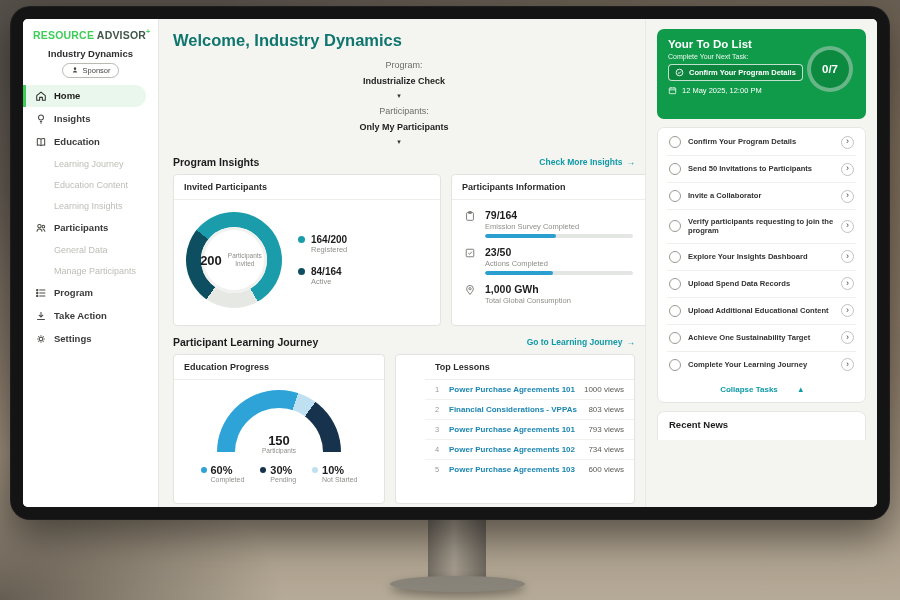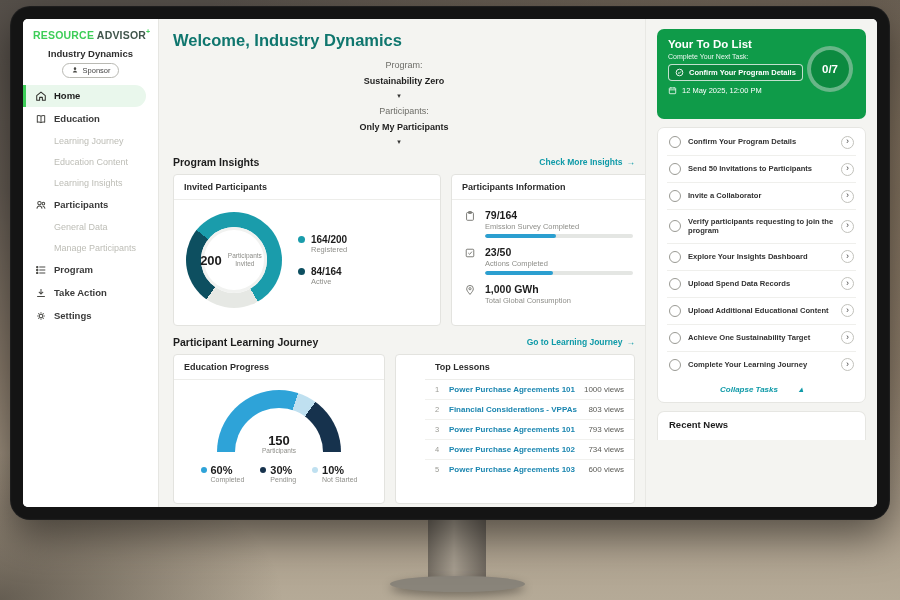--- a/index.html
+++ b/index.html
@@ -114,21 +114,21 @@
     padding:1px 9px 0;}
   .task-row{display:flex;align-items:center;gap:7px;padding:6.5px 2px;
     border-bottom:1px solid #efefec;cursor:pointer;}
   .task-check{width:10px;height:10px;border:1px solid #9a9a94;border-radius:50%;flex:none;
     background:#fff;}
   .task-label{flex:1;font-size:7.6px;color:#333;font-weight:bold;line-height:1.3;}
   .task-go{width:13px;height:13px;border:1px solid #c2c2bc;border-radius:50%;flex:none;
     display:flex;align-items:center;justify-content:center;font-size:9px;color:#444;
     line-height:1;padding-bottom:1px;box-sizing:border-box;}
   .collapse-link{display:flex;justify-content:center;align-items:flex-end;gap:21px;padding:7px 0 8px;
-    font-size:8px;font-weight:bold;color:#0f9aa8;cursor:pointer;font-style:italic;}
+    font-size:8px;font-weight:bold;color:#0f9aa8;cursor:pointer;}
   .news-head{margin-top:8px;background:#fff;border:1px solid #e6e6e2;border-bottom:none;
     border-radius:7px 7px 0 0;padding:7px 11px 10px;font-size:9.5px;font-weight:bold;color:#1d1d1d;}
   svg{display:block;}
 </style>
 </head>
 <body>
 
 <div class="scene">
   <div class="stand-neck"></div>
   <div class="stand-base"></div>
@@ -155,20 +155,29 @@
             <span class="nav-ico">
               <svg width="12" height="12" viewBox="0 0 14 14" fill="none" stroke="#2f2f2b" stroke-width="1.2">
                   <path d="M2 6.6L7 2.4l5 4.2V12H8.6V8.6H5.4V12H2z" stroke-linejoin="round"></path>
                 </svg>
             </span>
             <span>Home</span>
           </div>
           <div class="nav-item">
             <span class="nav-ico">
               <svg width="12" height="12" viewBox="0 0 14 14" fill="none" stroke="#4a4a46" stroke-width="1.2">
+                  <circle cx="7" cy="5.2" r="2.9"></circle>
+                  <path d="M5.7 9.8h2.6M6.1 11.6h1.8"></path>
+                </svg>
+            </span>
+            <span>Insights</span>
+          </div>
+          <div class="nav-item">
+            <span class="nav-ico">
+              <svg width="12" height="12" viewBox="0 0 14 14" fill="none" stroke="#4a4a46" stroke-width="1.2">
                   <path d="M7 3.6C5.9 2.8 4 2.7 2.7 3.1v7.6c1.3-.4 3.2-.3 4.3.5 1.1-.8 3-.9 4.3-.5V3.1C10 2.7 8.1 2.8 7 3.6z" stroke-linejoin="round"></path>
                   <path d="M7 3.6v7.6"></path>
                 </svg>
             </span>
             <span>Education</span>
           </div>
           <div class="nav-item sub">
             <span>Learning Journey</span>
           </div>
           <div class="nav-item sub">
@@ -222,21 +231,21 @@
             <span>Settings</span>
           </div>
         </nav>
       </aside>
 
       <main class="main">
         <div class="welcome">Welcome, Industry Dynamics</div>
 
         <div class="filters">
           <span>Program:</span>
-          <span class="f-value">Sustainability Zero</span>
+          <span class="f-value">Industrialize Check</span>
           <span class="chev">▾</span>
           <span>Participants:</span>
           <span class="f-value">Only My Participants</span>
           <span class="chev">▾</span>
         </div>
 
         <div class="section-head">
           <span class="section-title">Program Insights</span>
           <span class="section-link">
             <span>Check More Insights</span>

